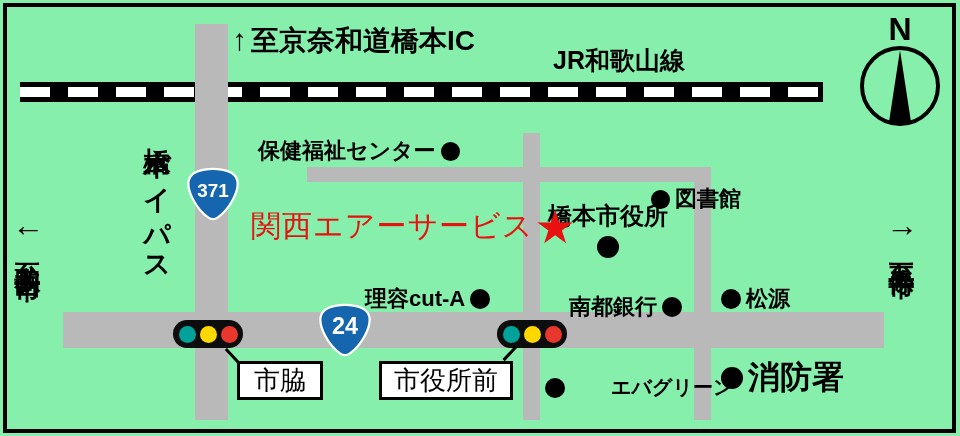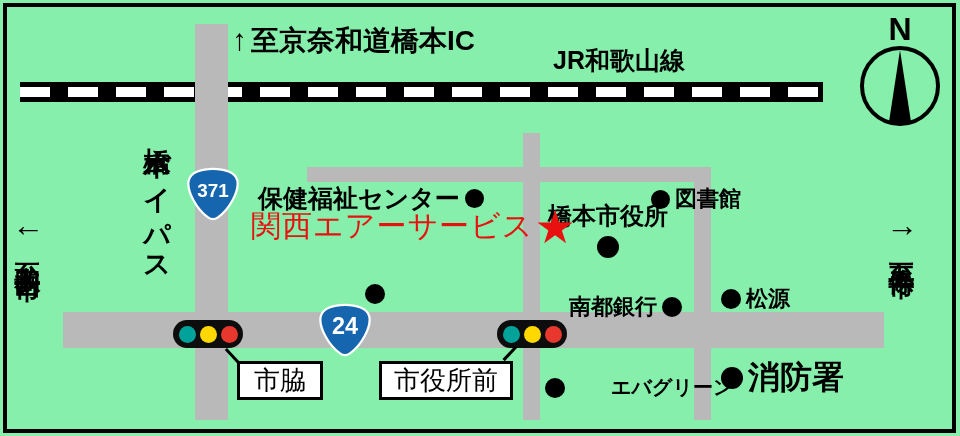--- a/index.html
+++ b/index.html
@@ -24,21 +24,21 @@
   
   .lbl{font-weight:bold;white-space:nowrap;z-index:4;}
   #north-road-label{left:232px;top:22px;font-size:28px;}
   #north-road-label .arr{font-size:30px;margin-right:4px;}
   #railway-label{left:553px;top:44px;font-size:25px;}
   #bypass-label{left:143px;top:126px;font-size:27px;writing-mode:vertical-rl;text-orientation:upright;letter-spacing:4px;line-height:1;}
   
   .poi{display:flex;align-items:center;gap:5px;font-weight:bold;white-space:nowrap;z-index:4;}
   .poi .dot{border-radius:50%;background:#000;flex:0 0 auto;}
   .d19{width:19px;height:19px;} .d20{width:20px;height:20px;} .d22{width:22px;height:22px;}
-  #poi-hoken{left:258px;top:136px;font-size:25px;margin-top:46px;}
+  #poi-hoken{left:258px;top:136px;font-size:22px;}
   #poi-library{left:651px;top:136px;font-size:22px;margin-top:48px;}
   #poi-cityhall{left:548px;top:200px;font-size:24px;flex-direction:column;gap:4px;}
   #poi-cut-a{left:365px;top:284px;font-size:22px;}
   #poi-nanto{left:569px;top:284px;font-size:22px;margin-top:8px;}
   #poi-matsugen{left:721px;top:284px;font-size:22px;}
   #poi-evergreen{left:545px;top:374px;font-size:20px;gap:46px;}
   #poi-fire{left:721px;top:356px;font-size:32px;}
   
   #dest{left:251px;top:206px;display:flex;align-items:center;z-index:5;color:#e8110f;}
   #dest .t{font-size:30px;font-weight:normal;letter-spacing:1px;white-space:nowrap;}
@@ -104,20 +104,21 @@
   </div>
   <div class="abs poi" id="poi-library">
     <span class="dot d19"></span>
     <span>図書館</span>
   </div>
   <div class="abs poi" id="poi-cityhall">
     <span>橋本市役所</span>
     <span class="dot d22"></span>
   </div>
   <div class="abs poi" id="poi-cut-a">
+    <span>理容cut-A</span>
     <span class="dot d20"></span>
   </div>
   <div class="abs poi" id="poi-nanto">
     <span>南都銀行</span>
     <span class="dot d20"></span>
   </div>
   <div class="abs poi" id="poi-matsugen">
     <span class="dot d20"></span>
     <span>松源</span>
   </div>

